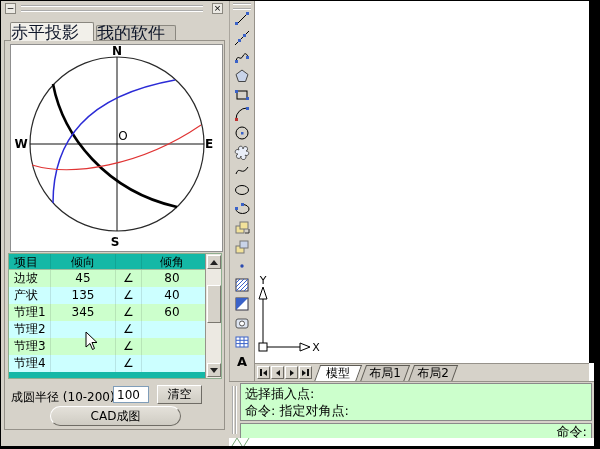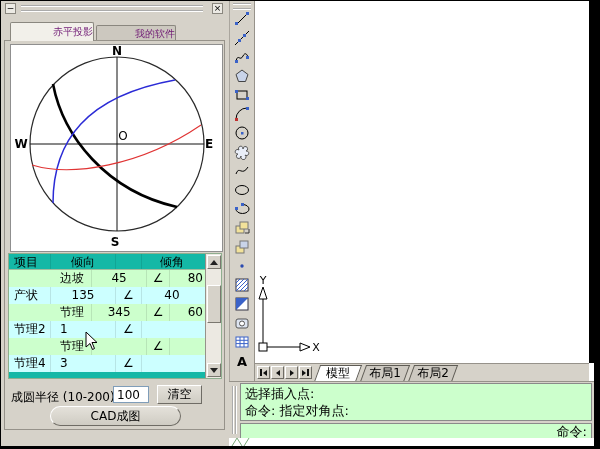--- a/index.html
+++ b/index.html
@@ -7,39 +7,39 @@
   #app { position:relative; width:600px; height:449px; background:#fff;
          border-top:1px solid #000; border-left:1px solid #000; overflow:hidden; }
 
   
   #left-panel { position:absolute; left:0; top:0; width:228px; height:445px; background:#d6d2c9; }
   .titlebar { position:absolute; left:2px; top:2px; width:222px; height:12px; }
   .tb-btn { position:absolute; top:0; width:11px; height:11px; background:#eceae4;
             border:1px solid #8a877f; font-size:9px; line-height:9px; text-align:center; color:#000; }
   .tb-grip { position:absolute; left:18px; right:22px; top:2px; height:7px;
              border-top:2px groove #fff; border-bottom:2px groove #fff; }
-  .tab { position:absolute; font-size:10px; text-align:right; color:#701a75;
+  .tab { position:absolute; font-size:17px; text-align:left; color:#0f172a;
          border:1px solid #8a877f; border-bottom:none; border-radius:2px 2px 0 0; }
   .tab.active { left:9px; top:21px; width:84px; height:19px; line-height:18px; background:#f2f0ea; z-index:3; }
   .tab.inactive { left:95px; top:24px; width:80px; height:32px; line-height:15px; background:#ccc8bf; z-index:1; }
   .frame { position:absolute; left:3px; top:39px; width:221px; height:390px;
            border:1px solid #96928a; background:#d6d2c9; z-index:2; }
 
   .stereo-box { position:absolute; left:9px; top:43px; width:213px; height:208px;
                 background:#fff; border:1px solid #8f8f8f; z-index:4; }
 
   .ptable { position:absolute; left:7px; top:252px; width:214px; height:126px;
             border:1px solid #8fae8f; background:#14b8a6; z-index:4; font-size:12px; }
   .prow { display:flex; height:17px; line-height:17px; }
   .phead { height:16px; line-height:16px; border-bottom:1px solid #9fbe9f; }
   .c-item { width:42px; padding-left:5px; border-right:1px solid rgba(0,0,0,.10); }
   .c-dir  { width:65px; text-align:center; border-right:1px solid rgba(0,0,0,.10); }
   .c-sym  { width:26px; text-align:center; border-right:1px solid rgba(0,0,0,.10); }
   .c-dip  { width:60px; text-align:center; }
-  .rg { background:#ccffcc;padding-left:46px; } .rc { background:#ccffff; }
+  .rg { background:#ccffcc; } .rc { background:#ccffff; }
   .scroll { position:absolute; right:0; top:0; width:16px; height:124px;
             background:#ece9e2; border-left:1px solid #96928a; }
   .sbtn { position:absolute; left:1px; width:14px; height:14px; background:#d6d2c9;
           border:1px solid; border-color:#fff #7a776f #7a776f #fff;
           display:flex; align-items:center; justify-content:center; }
   .sthumb { position:absolute; left:1px; top:31px; width:14px; height:38px; background:#d6d2c9;
             border:1px solid; border-color:#fff #7a776f #7a776f #fff; }
   .tri-up { width:0; height:0; border-left:4px solid transparent; border-right:4px solid transparent; border-bottom:5px solid #222; }
   .tri-dn { width:0; height:0; border-left:4px solid transparent; border-right:4px solid transparent; border-top:5px solid #222; }
 

